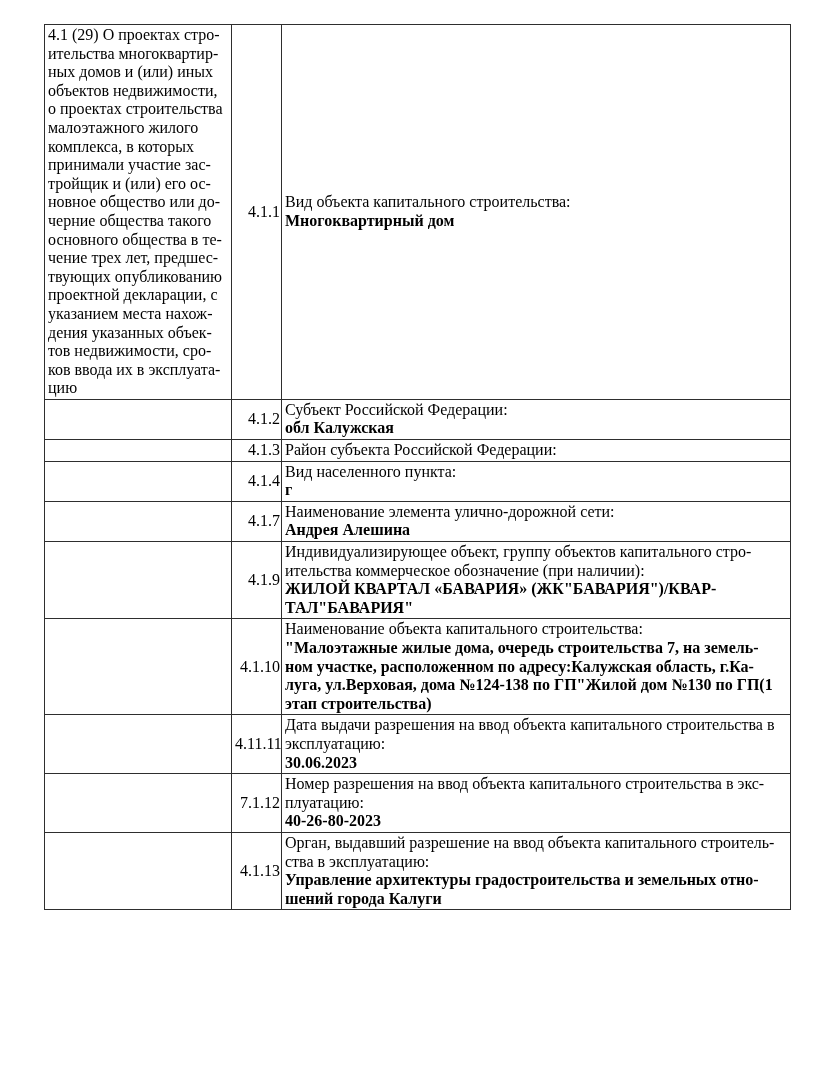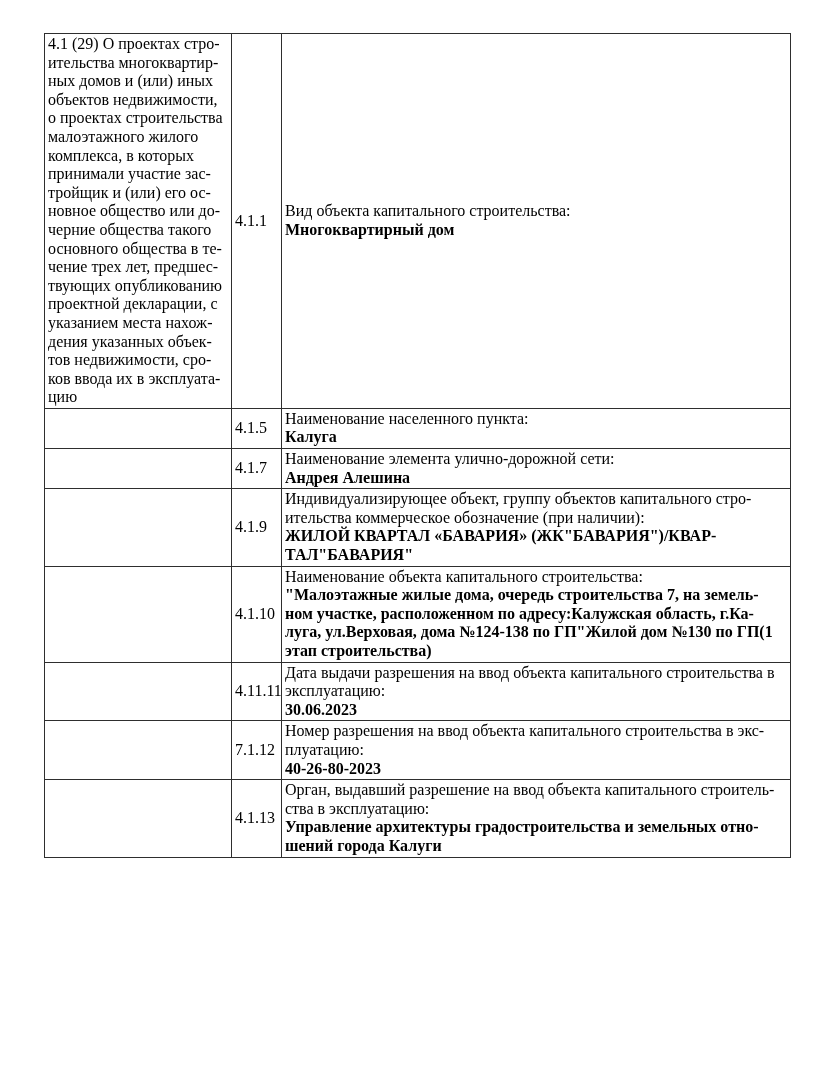--- a/index.html
+++ b/index.html
@@ -8,21 +8,21 @@
     background: #ffffff;
     width: 835px;
     height: 1080px;
     font-family: "Liberation Serif", "DejaVu Serif", serif;
     color: #000000;
     overflow: hidden;
   }
   .doc {
     position: absolute;
     left: 44px;
-    top: 33px;
+    top: 24px;
   }
   table.decl {
     border-collapse: collapse;
     table-layout: fixed;
     width: 746px;
   }
   .col-desc    { width: 187px; }
   .col-num     { width: 50px;  }
   .col-content { width: 509px; }
   td {
@@ -35,20 +35,21 @@
   }
   td.c-desc {
     vertical-align: top;
     white-space: pre-wrap;
     padding: 1px 2px 1px 3px;
   }
   td.c-num {
     vertical-align: middle;
     padding-left: 3px;
     padding-right: 1px;
+    text-align: right;
   }
   td.c-content { vertical-align: middle; }
   .label, .value, .value-line {
     white-space: pre-wrap;
   }
   .value { font-weight: bold; }
   .seg.bold { font-weight: bold; }
 </style>
 </head>
 <body>
@@ -83,24 +84,39 @@
 ков ввода их в эксплуата-
 цию</td>
           <td class="c-num">4.1.1</td>
           <td class="c-content">
             <div class="label">Вид объекта капитального строительства:</div>
             <div class="value">Многоквартирный дом</div>
           </td>
         </tr>
         <tr>
           <td class="c-desc"></td>
-          <td class="c-num">4.1.5</td>
+          <td class="c-num">4.1.2</td>
           <td class="c-content">
-            <div class="label">Наименование населенного пункта:</div>
-            <div class="value">Калуга</div>
+            <div class="label">Субъект Российской Федерации:</div>
+            <div class="value">обл Калужская</div>
+          </td>
+        </tr>
+        <tr>
+          <td class="c-desc"></td>
+          <td class="c-num">4.1.3</td>
+          <td class="c-content">
+            <div class="label">Район субъекта Российской Федерации:</div>
+          </td>
+        </tr>
+        <tr>
+          <td class="c-desc"></td>
+          <td class="c-num">4.1.4</td>
+          <td class="c-content">
+            <div class="label">Вид населенного пункта:</div>
+            <div class="value">г</div>
           </td>
         </tr>
         <tr>
           <td class="c-desc"></td>
           <td class="c-num">4.1.7</td>
           <td class="c-content">
             <div class="label">Наименование элемента улично-дорожной сети:</div>
             <div class="value">Андрея Алешина</div>
           </td>
         </tr>

